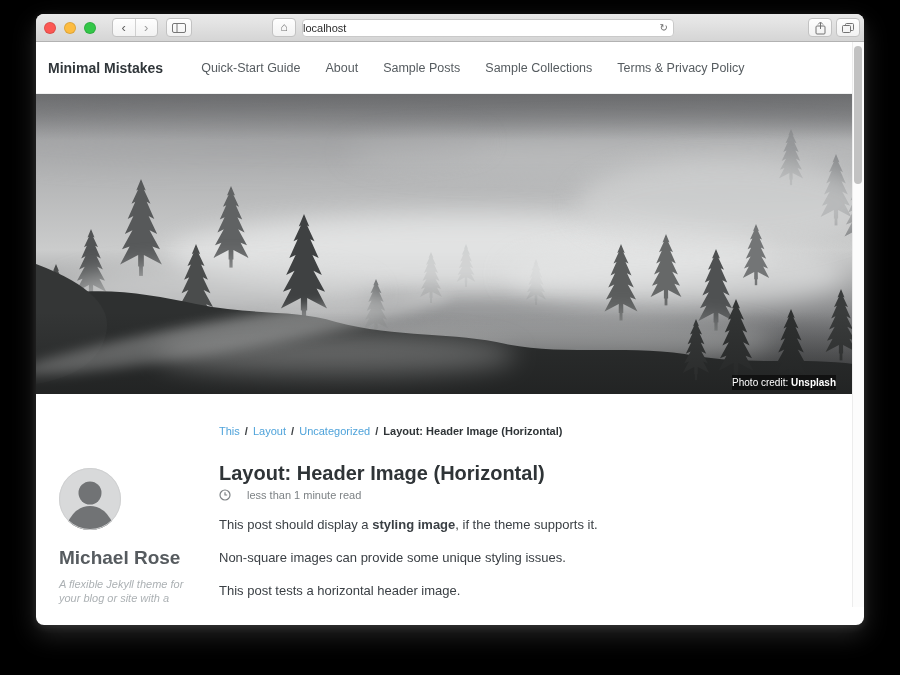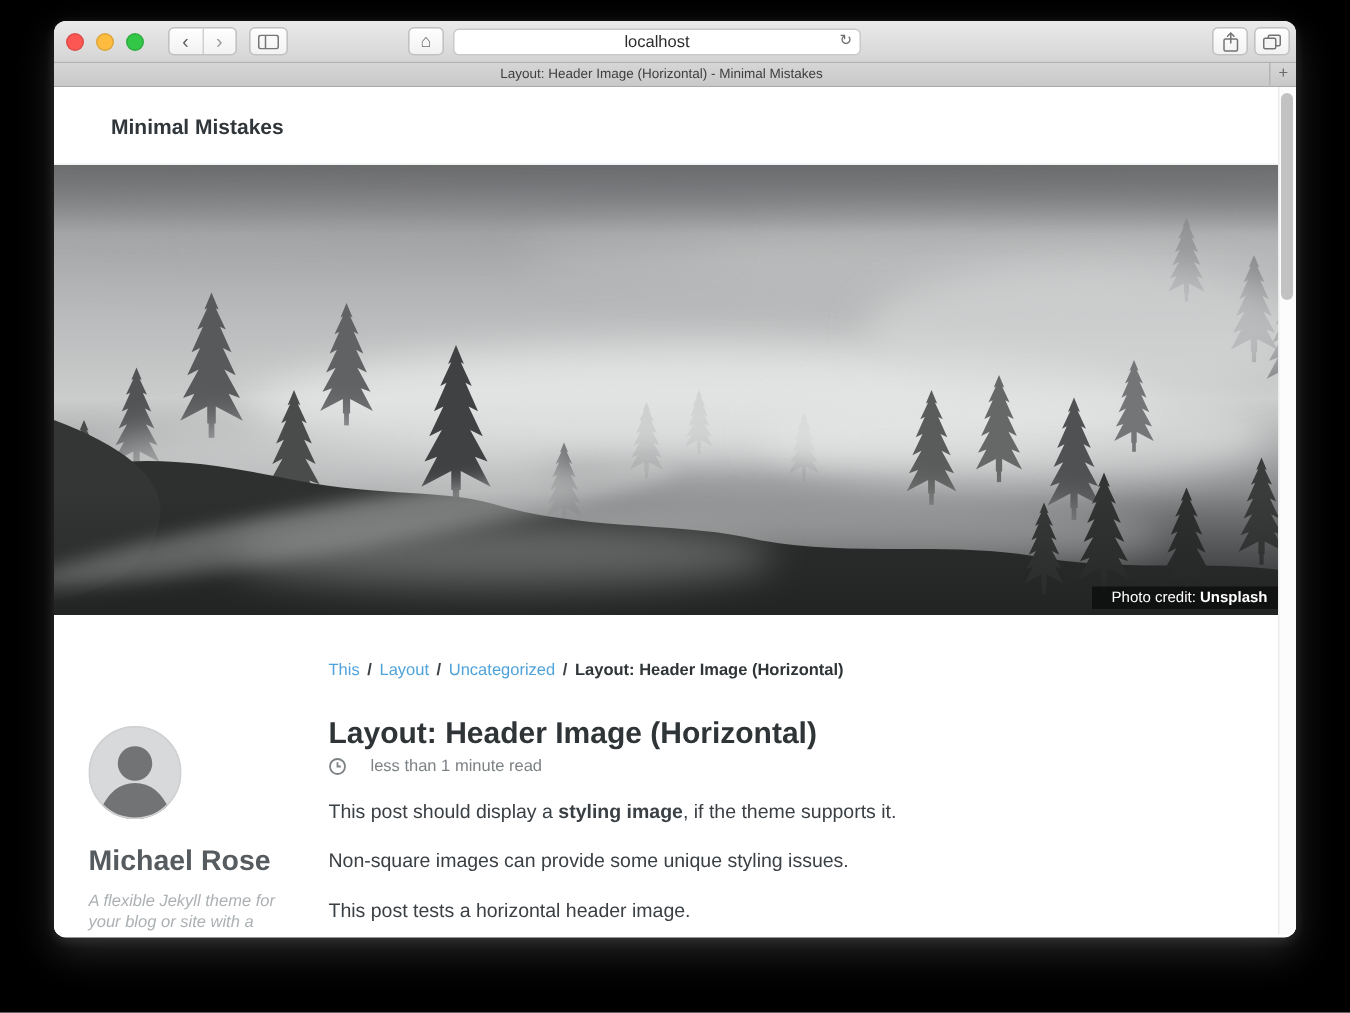--- a/index.html
+++ b/index.html
@@ -20,46 +20,46 @@
 
   .tb-btn { position:absolute; top:4px; height:19px; border:1px solid #c2c2c2; border-radius:4px;
             background:linear-gradient(#fefefe,#f2f2f2); color:#6f6f6f; text-align:center;
             font-size:12px; line-height:17px; box-shadow:0 1px 0 rgba(255,255,255,.6) inset; }
   .navgroup { left:76px; width:46px; display:flex; padding:0; }
   .navgroup .half { flex:1; line-height:17px; font-size:13px; }
   .navgroup .half:first-child { border-right:1px solid #d0d0d0; color:#5f5f5f; }
   .navgroup .half:last-child { color:#9a9a9a; }
   .sidebtn { left:130px; width:26px; display:flex; align-items:center; justify-content:center; }
   .homebtn { left:236px; width:24px; font-size:12px; color:#707070; }
-  .urlfield { position:absolute; left:266px; top:5px; width:272px; height:18px; background:#fff;
+  .urlfield { position:absolute; left:266px; top:5px; width:372px; height:18px; background:#fff;
               border:1px solid #c9c9c9; border-radius:4px; font-size:11px; color:#2b2b2b;
-              text-align:center; line-height:16px; }
+              text-align:left; line-height:16px; }
   .refresh { position:absolute; right:5px; top:0; font-size:10px; color:#6c6c6c; line-height:16px; }
   .sharebtn { left:772px; width:24px; display:flex; align-items:center; justify-content:center; }
   .tabsbtn  { left:800px; width:24px; display:flex; align-items:center; justify-content:center; }
 
   .tabbar { height:16px; background:linear-gradient(#d6d6d6,#c9c9c9); border-bottom:1px solid #ababab;
             display:flex; }
   .tab { flex:1; font-size:9px; color:#3e3e3e; text-align:center; line-height:15px;
          border-right:1px solid #b4b4b4; overflow:hidden; white-space:nowrap; }
   .newtab { width:17px; text-align:center; font-size:11px; color:#6a6a6a; line-height:14px; }
 
   
   .viewport { position:relative; height:565px; background:#fff; overflow:hidden; }
 
-  .masthead { height:52px; display:flex; align-items:center; padding-left:38px;
+  .masthead { height:52px; display:flex; align-items:center; padding-left:12px;
               border-bottom:1px solid #f0f1f1; background:#fff; }
   .site-title { font-size:14px; font-weight:bold; color:#30363a; }
   .site-nav { display:flex; gap:25px; margin-left:38px; }
   .site-nav span { font-size:12.5px; color:#565c60; cursor:pointer; }
 
   .hero { position:relative; height:300px; overflow:hidden; background:#8f9092; }
   .hero svg { display:block; }
-  .credit { position:absolute; right:6px; bottom:4px; background:rgba(0,0,0,.54); color:#fff;
-            font-size:10px; padding:2px 13px; }
+  .credit { position:absolute; right:28px; bottom:4px; background:rgba(0,0,0,.54); color:#fff;
+            font-size:10px; padding:2px 0; }
   .credit b { font-weight:bold; }
 
   .page { position:relative; height:213px; background:#fff; }
   .breadcrumb { position:absolute; left:183px; top:31px; font-size:11px; color:#3d4144; }
   .breadcrumb .crumb { color:#4fa3da; cursor:pointer; }
   .breadcrumb .sep { color:#3d4144; font-weight:bold; padding:0 2px; }
   .breadcrumb .current { font-weight:bold; color:#2f3437; }
 
   .author { position:absolute; left:23px; top:74px; width:130px; }
   .author .name { margin-top:13px; font-size:19px; font-weight:bold; color:#565b5f; }
@@ -115,29 +115,32 @@
       </div>
 
       <div class="tb-btn tabsbtn">
         <svg width="14" height="12" viewBox="0 0 14 12">
           <rect x="4.5" y="1.5" width="8" height="7" rx="1" fill="#f5f5f5" stroke="#737373"></rect>
           <rect x="1.5" y="3.5" width="8" height="7" rx="1" fill="#f5f5f5" stroke="#737373"></rect>
         </svg>
       </div>
     </div>
 
-    <div class="tabbar">
-      <div class="tab">Layout: Header Image (Horizontal) - Minimal Mistakes</div>
-      <div class="newtab">+</div>
-    </div>
 
     <div class="viewport">
 
       <div class="masthead">
         <span class="site-title">Minimal Mistakes</span>
+        <div class="site-nav">
+          <span>Quick-Start Guide</span>
+          <span>About</span>
+          <span>Sample Posts</span>
+          <span>Sample Collections</span>
+          <span>Terms &amp; Privacy Policy</span>
+        </div>
       </div>
 
       <div class="hero">
         <svg width="828" height="300" viewBox="0 0 828 300" preserveAspectRatio="none">
           <defs>
             <linearGradient id="sky" x1="0" y1="0" x2="0" y2="1">
               <stop offset="0" stop-color="#939496"></stop>
               <stop offset="0.28" stop-color="#b4b5b6"></stop>
               <stop offset="0.52" stop-color="#cbcccc"></stop>
               <stop offset="0.78" stop-color="#77787a"></stop>

